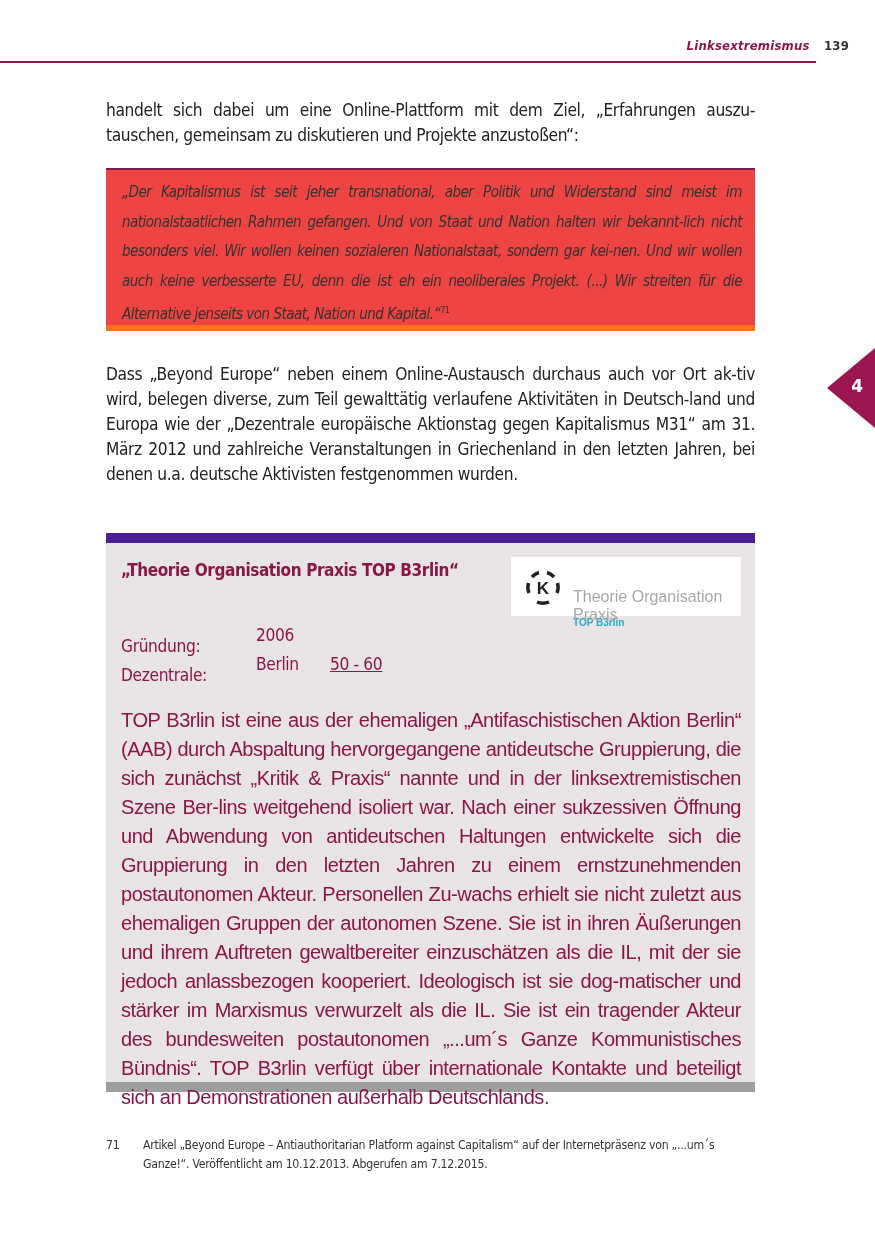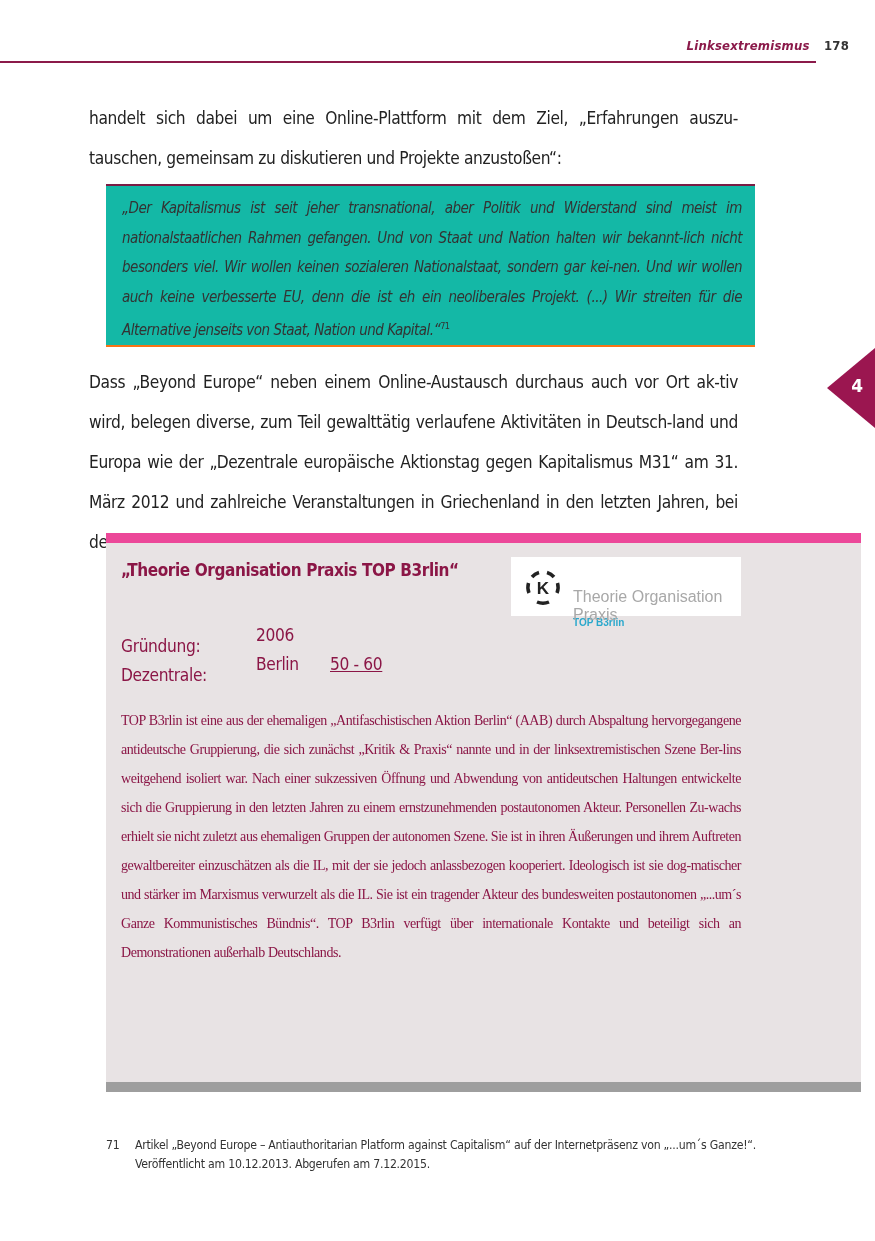--- a/index.html
+++ b/index.html
@@ -13,51 +13,51 @@
     position: absolute; top: 38px; right: 26px;
     font-family: "DejaVu Sans Condensed", "DejaVu Sans", sans-serif;
     font-size: 13px; font-weight: bold; color: #8b1a4a; letter-spacing: 0.2px;
   }
   .header .title { margin-right: 10px; font-style: italic; }
   .header .pagenum { color: #333333; }
   .header-rule {
     position: absolute; top: 61px; left: 0; width: 816px; height: 2px; background: #8b1a4a;
   }
   .body-text {
-    position: absolute; left: 89px; width: 649px;
+    position: absolute; left: 106px; width: 649px;
     font-family: "DejaVu Sans Condensed", "DejaVu Sans", sans-serif;
-    font-size: 17.2px; line-height: 40px; text-align: justify;
+    font-size: 17.2px; line-height: 25px; text-align: justify;
     color: #222222; margin: 0; letter-spacing: -0.35px;
   }
   .p1 { top: 98px; }
   .p2 { top: 362px; }
   .quote {
-    position: absolute; left: 106px; top: 184px; width: 649px; height: 163px;
-    background: #14b8a6; border-top: 2px solid #7a1c44; border-bottom: 2px solid #f97316;
+    position: absolute; left: 106px; top: 168px; width: 649px; height: 163px;
+    background: #ef4444; border-top: 2px solid #7a1c44; border-bottom: 6px solid #f97316;
     box-sizing: border-box;
   }
   .quote p {
     margin: 0; position: absolute; left: 16px; top: 8px; width: 620px;
     font-family: "DejaVu Sans Condensed", "DejaVu Sans", sans-serif;
     font-style: italic; font-size: 15px; line-height: 29.5px; color: #333333;
     text-align: justify; letter-spacing: -0.5px;
   }
   .quote sup { font-size: 9px; vertical-align: 6px; font-style: normal; }
   .chapter-tab {
     position: absolute; right: 0; top: 348px; width: 0; height: 0;
     border-top: 40px solid transparent; border-bottom: 40px solid transparent;
     border-right: 48px solid #9b1650;
   }
   .chapter-num {
     position: absolute; right: 12px; top: 376px;
     font-family: "DejaVu Sans", sans-serif; font-weight: bold; font-size: 17px; color: #ffffff;
   }
   .infobox {
-    position: absolute; left: 106px; top: 533px; width: 755px; height: 559px;
-    background: #e8e3e4; border-top: 10px solid #ec4899; border-bottom: 10px solid #9e9e9e;
+    position: absolute; left: 106px; top: 533px; width: 649px; height: 559px;
+    background: #e8e3e4; border-top: 10px solid #4c1d95; border-bottom: 10px solid #9e9e9e;
     box-sizing: border-box;
   }
   .ib-title {
     position: absolute; left: 15px; top: 17px;
     font-family: "DejaVu Sans Condensed", "DejaVu Sans", sans-serif;
     font-weight: bold; font-size: 17px; color: #8b1646; letter-spacing: -0.4px;
   }
   .logo {
     position: absolute; left: 405px; top: 14px; width: 230px; height: 59px;
     background: #ffffff;
@@ -77,38 +77,38 @@
     position: absolute; left: 15px; top: 78px;
     font-family: "DejaVu Sans Condensed", "DejaVu Sans", sans-serif;
     font-size: 17.2px; line-height: 29px; color: #8b1646; letter-spacing: -0.35px;
   }
   .facts .row { position: relative; height: 29px; white-space: nowrap; }
   .facts .lbl { position: absolute; left: 0; margin-top: 11px; }
   .facts .v1 { position: absolute; left: 135px; }
   .facts .v2 { position: absolute; left: 209px; text-decoration: underline; }
   .ib-text {
     position: absolute; left: 15px; top: 163px; width: 620px; margin: 0;
-    font-family: Liberation Serif, serif;
-    font-size: 14px; line-height: 29px; color: #8b1646; text-align: justify;
+    font-family: Liberation Sans, sans-serif;
+    font-size: 20px; line-height: 29px; color: #8b1646; text-align: justify;
     letter-spacing: -0.45px;
   }
   .footnote {
     position: absolute; left: 106px; top: 1136px; width: 650px;
     font-family: "DejaVu Sans Condensed", "DejaVu Sans", sans-serif;
     font-size: 12.2px; line-height: 19px; color: #333333; letter-spacing: -0.25px;
   }
   .footnote .num { position: absolute; left: 0; top: 0; }
-  .footnote .txt { margin-left: 29px; display: block; }
+  .footnote .txt { margin-left: 37px; display: block; }
 </style>
 </head>
 <body>
 
 <div class="header">
   <span class="title">Linksextremismus</span>
-  <span class="pagenum">178</span>
+  <span class="pagenum">139</span>
 </div>
 <div class="header-rule"></div>
 
 <p class="body-text p1">handelt sich dabei um eine Online-Plattform mit dem Ziel, „Erfahrungen auszu-tauschen, gemeinsam zu diskutieren und Projekte anzustoßen“:</p>
 
 <div class="quote">
   <p><span>„Der Kapitalismus ist seit jeher transnational, aber Politik und Widerstand sind meist im nationalstaatlichen Rahmen gefangen. Und von Staat und Nation halten wir bekannt-lich nicht besonders viel. Wir wollen keinen sozialeren Nationalstaat, sondern gar kei-nen. Und wir wollen auch keine verbesserte EU, denn die ist eh ein neoliberales Projekt. (...) Wir streiten für die Alternative jenseits von Staat, Nation und Kapital.“</span><sup>71</sup></p>
 </div>
 
 <div class="chapter-tab"></div>

